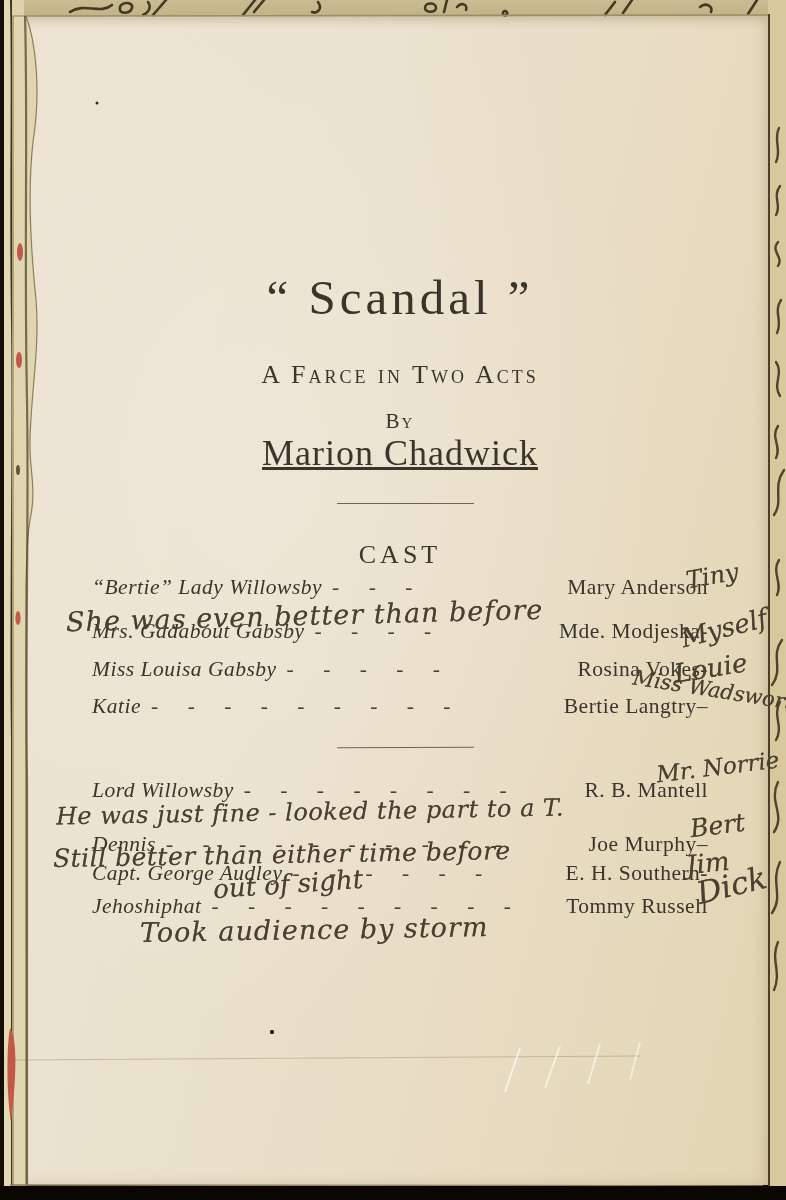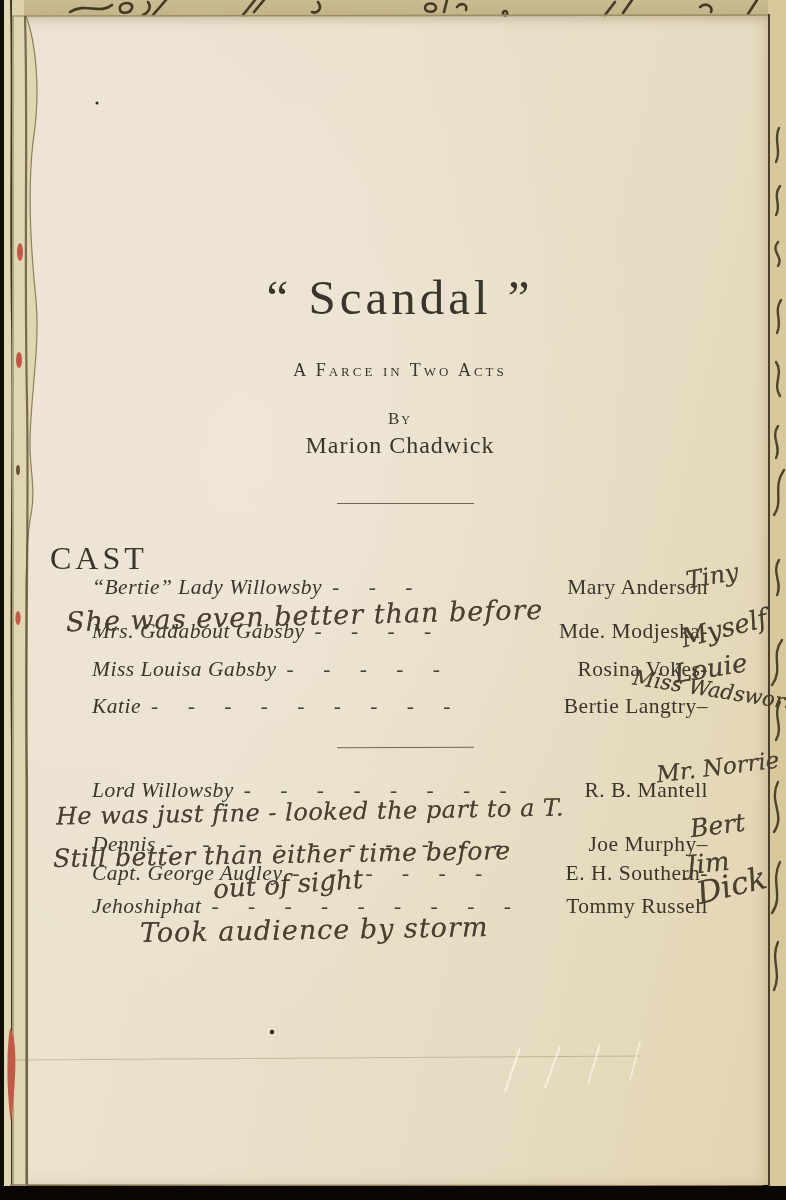--- a/index.html
+++ b/index.html
@@ -32,39 +32,39 @@
     box-shadow:inset -6px 0 14px rgba(120,100,60,.18), inset 0 4px 8px rgba(150,130,90,.25);
   }
   .print{color:#3a352b;}
   .title-block{position:absolute;left:40px;top:0;width:700px;text-align:center;}
   .title{
     position:absolute;left:0;top:255px;width:700px;
     font-size:49px;letter-spacing:4px;line-height:1.1;
   }
   .subtitle{
     position:absolute;left:0;top:344px;width:700px;
-    font-variant:small-caps;font-size:18px;letter-spacing:3px;
+    font-variant:small-caps;font-size:26px;letter-spacing:3px;
   }
   .byline{
     position:absolute;left:0;top:393px;width:700px;
-    font-variant:small-caps;font-size:17px;letter-spacing:2px;
+    font-variant:small-caps;font-size:21px;letter-spacing:2px;
   }
   .author{
     position:absolute;left:0;top:416px;width:700px;
-    font-size:24px;letter-spacing:1px;
+    font-size:36px;letter-spacing:1px;text-decoration:underline;
   }
   .rule{
     position:absolute;left:327px;width:137px;height:0;
     border-top:1.6px solid #6d6452;
   }
   .rule-1{top:487px;}
   .rule-2{top:731px;transform:rotate(-.3deg);}
   .cast-heading{
-    position:absolute;left:40px;top:524px;width:700px;
-    font-size:32px;letter-spacing:4px;
+    position:absolute;left:40px;top:524px;width:700px;text-align:center;
+    font-size:26px;letter-spacing:4px;
   }
   .cast-row{
     position:absolute;left:82px;width:616px;height:26px;
     display:flex;align-items:baseline;
     font-size:21.5px;white-space:nowrap;
   }
   .cast-row .char{font-style:italic;letter-spacing:.5px;flex:0 0 auto;}
   .cast-row .dashes{
     flex:1 1 auto;overflow:hidden;padding:0 10px;
     letter-spacing:9px;word-spacing:6px;color:#464135;

